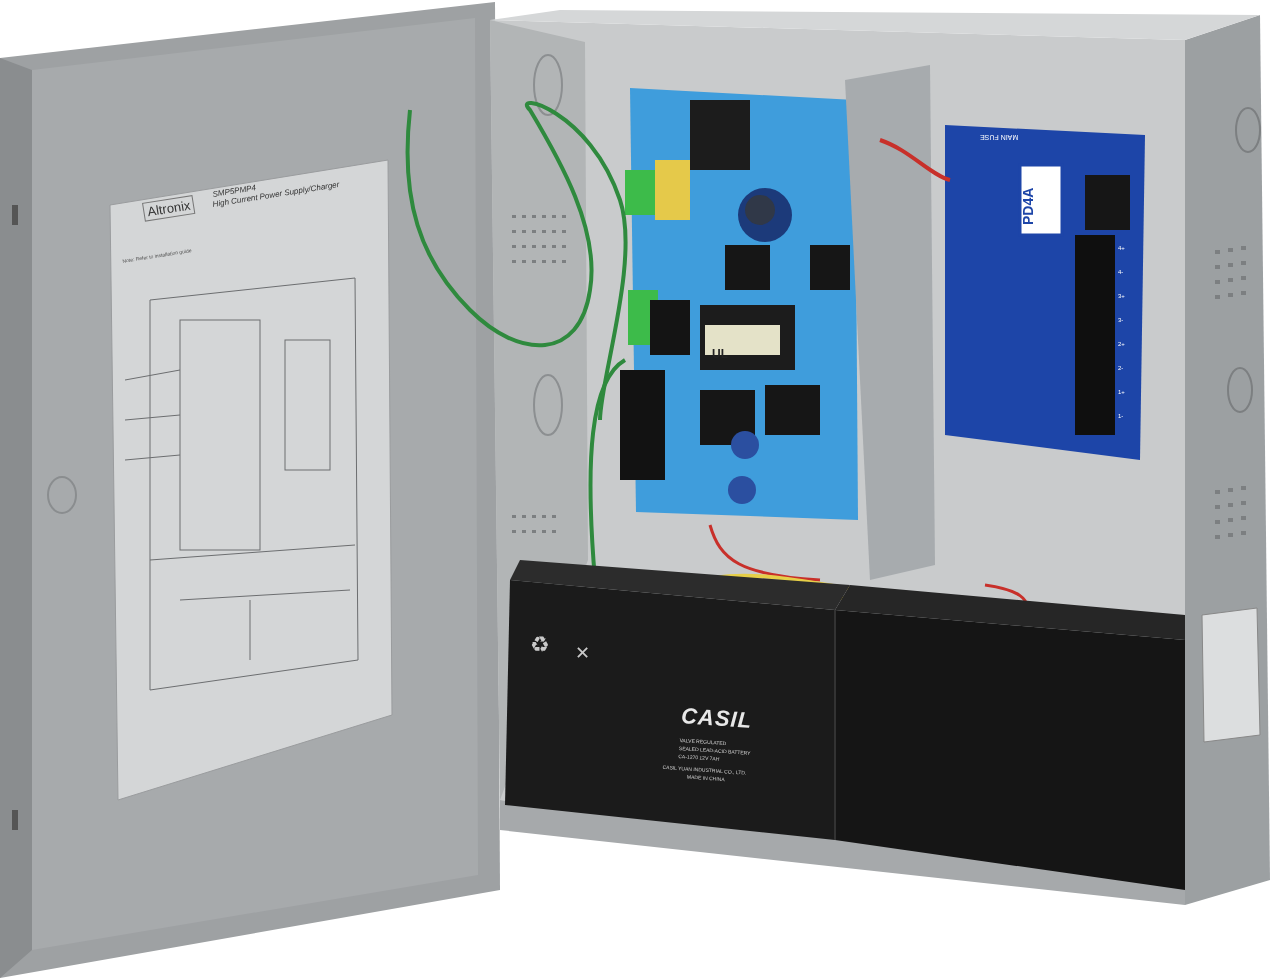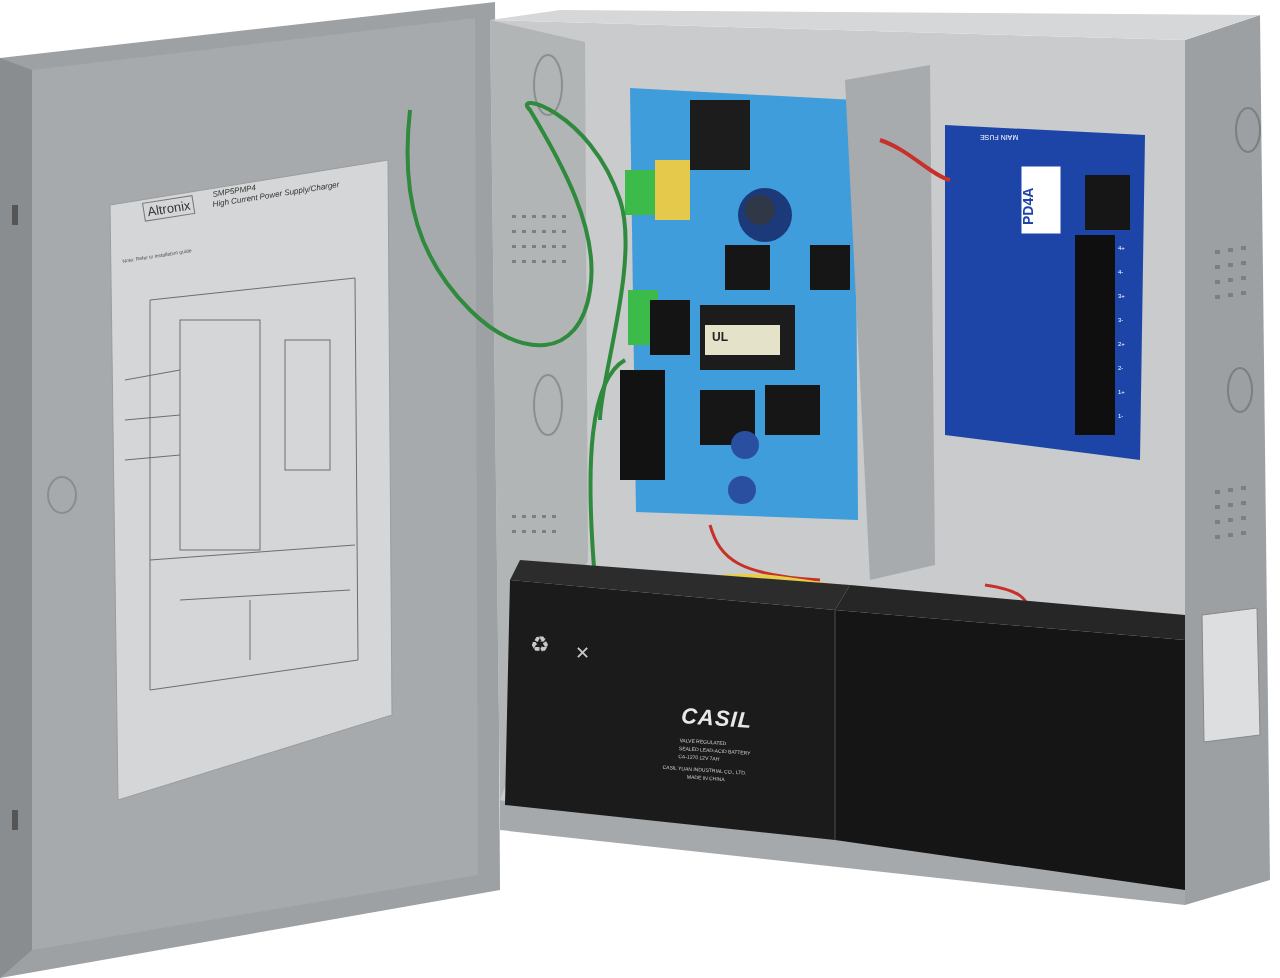--- a/index.html
+++ b/index.html
@@ -146,21 +146,21 @@
   <polygon points="835,610 1185,640 1185,890 835,840" fill="#151515"></polygon>
   <polygon points="850,585 1185,615 1185,640 835,610" fill="#262626"></polygon>
   <line x1="835" y1="610" x2="835" y2="840" stroke="#333" stroke-width="2"></line>
 </svg>
 
 <div class="txt" style="left:142px;top:203px;font-size:13px;color:#333;transform:rotate(-9deg);transform-origin:left top;border:1px solid #777;padding:1px 3px;">Altronix</div>
 <div class="txt" style="left:212px;top:190px;font-size:8px;color:#333;font-style:italic;transform:rotate(-9deg);transform-origin:left top;">SMP5PMP4</div>
 <div class="txt" style="left:212px;top:200px;font-size:8px;color:#333;font-style:italic;transform:rotate(-9deg);transform-origin:left top;">High Current Power Supply/Charger</div>
 <div class="txt" style="left:122px;top:258px;font-size:5px;color:#555;transform:rotate(-9deg);transform-origin:left top;">Note: Refer to installation guide</div>
 
-<div class="txt" style="left:712px;top:330px;font-size:12px;font-weight:bold;color:#222;">UL</div>
+<div class="txt" style="left:712px;top:347px;font-size:12px;font-weight:bold;color:#222;">UL</div>
 
 <div class="txt" style="left:1020px;top:185px;font-size:14px;font-weight:bold;color:#1d45a8;transform:rotate(-90deg) translate(-40px,0);transform-origin:left top;">PD4A</div>
 <div class="txt" style="left:980px;top:134px;font-size:7px;color:#ffffff;transform:rotate(180deg);">MAIN FUSE</div>
 <div class="abs" style="left:1118px;top:245px;width:20px;">
   <div class="txt" style="position:relative;font-size:6px;color:#fff;height:24px;">4+</div>
   <div class="txt" style="position:relative;font-size:6px;color:#fff;height:24px;">4-</div>
   <div class="txt" style="position:relative;font-size:6px;color:#fff;height:24px;">3+</div>
   <div class="txt" style="position:relative;font-size:6px;color:#fff;height:24px;">3-</div>
   <div class="txt" style="position:relative;font-size:6px;color:#fff;height:24px;">2+</div>
   <div class="txt" style="position:relative;font-size:6px;color:#fff;height:24px;">2-</div>

